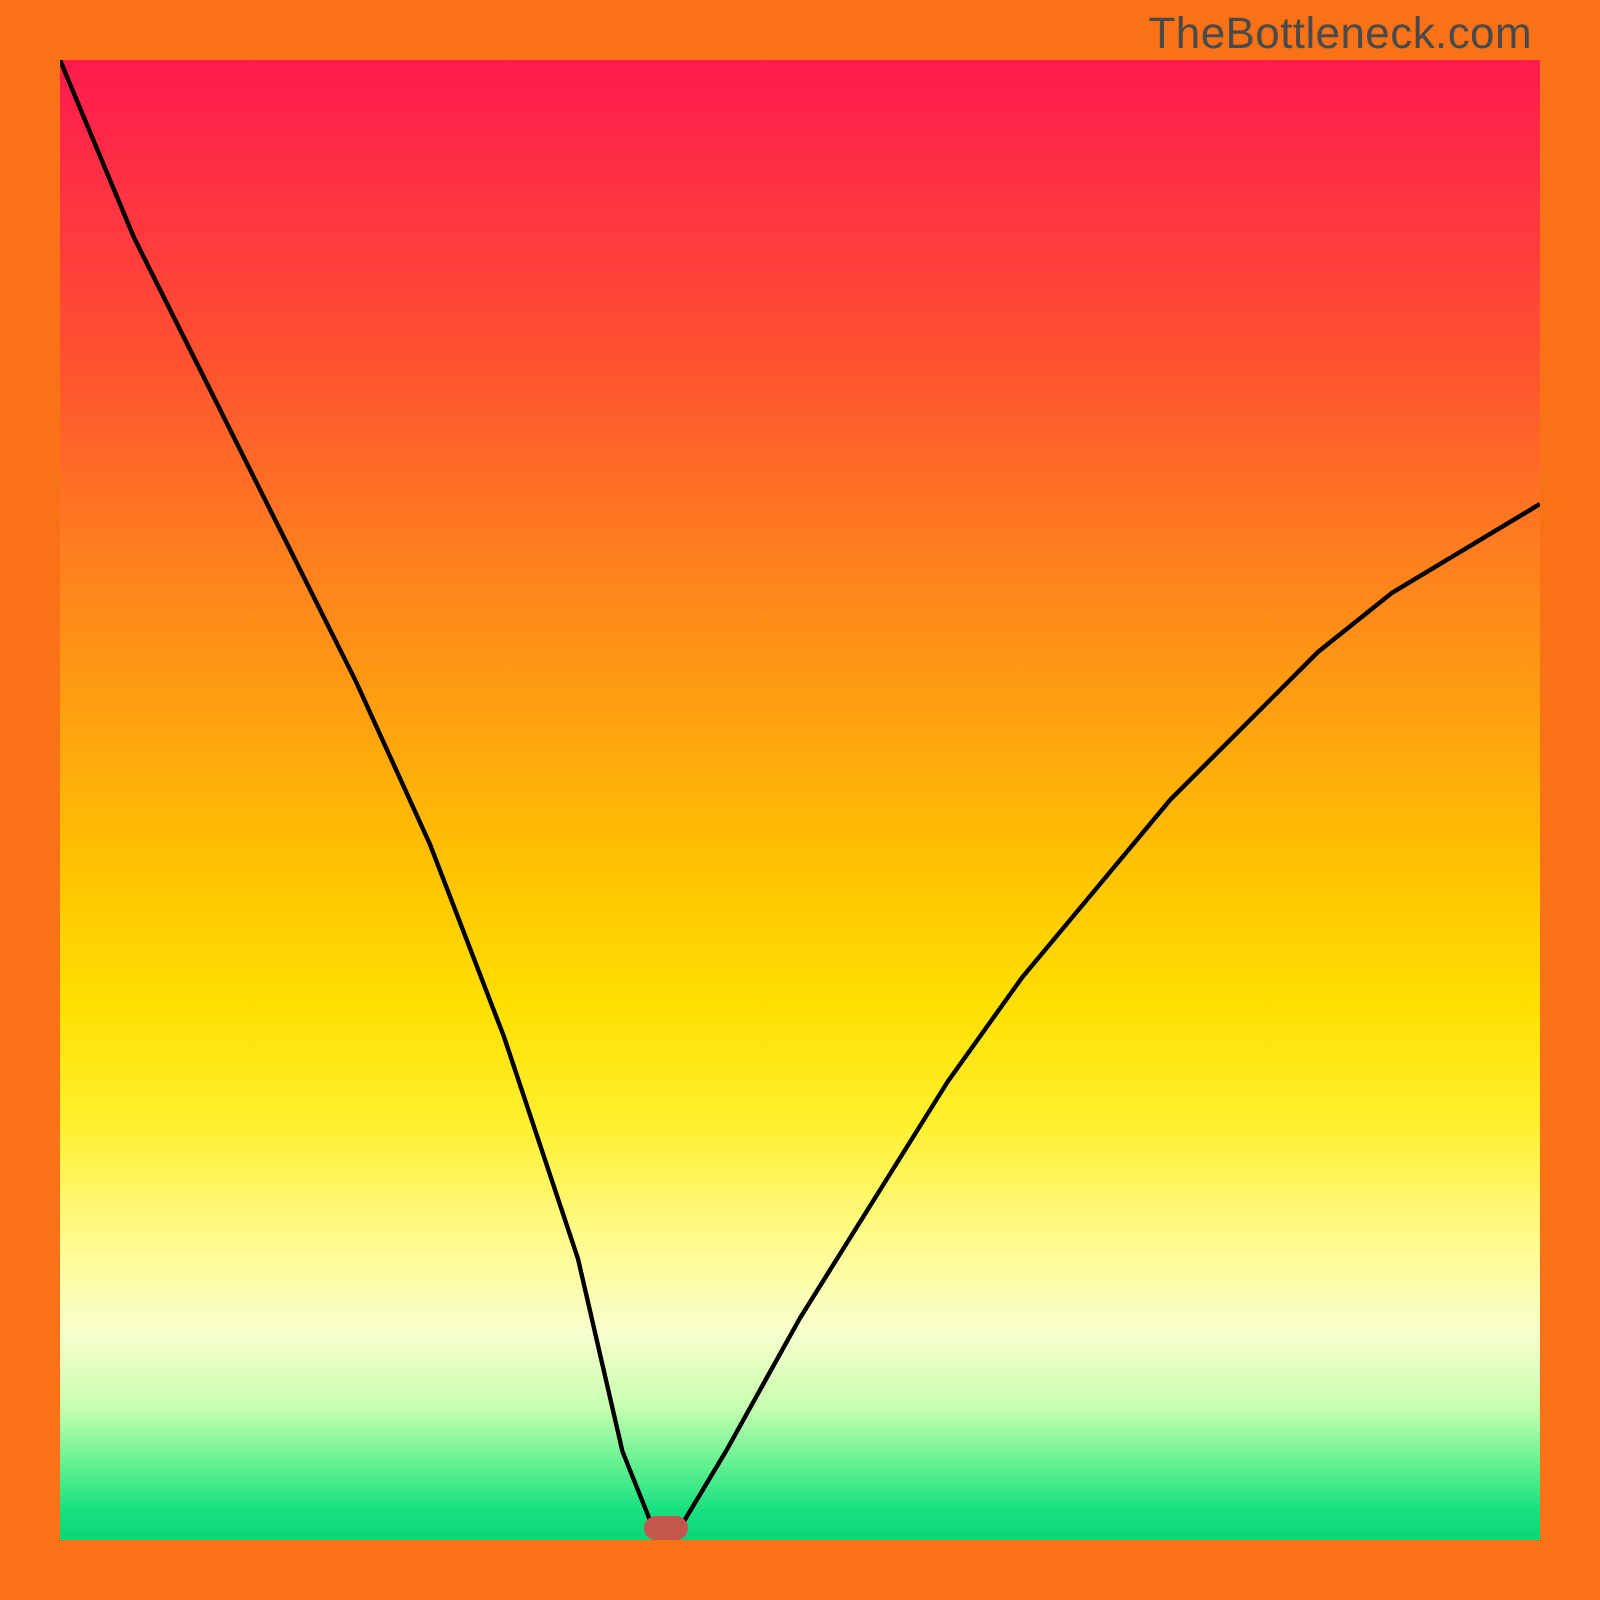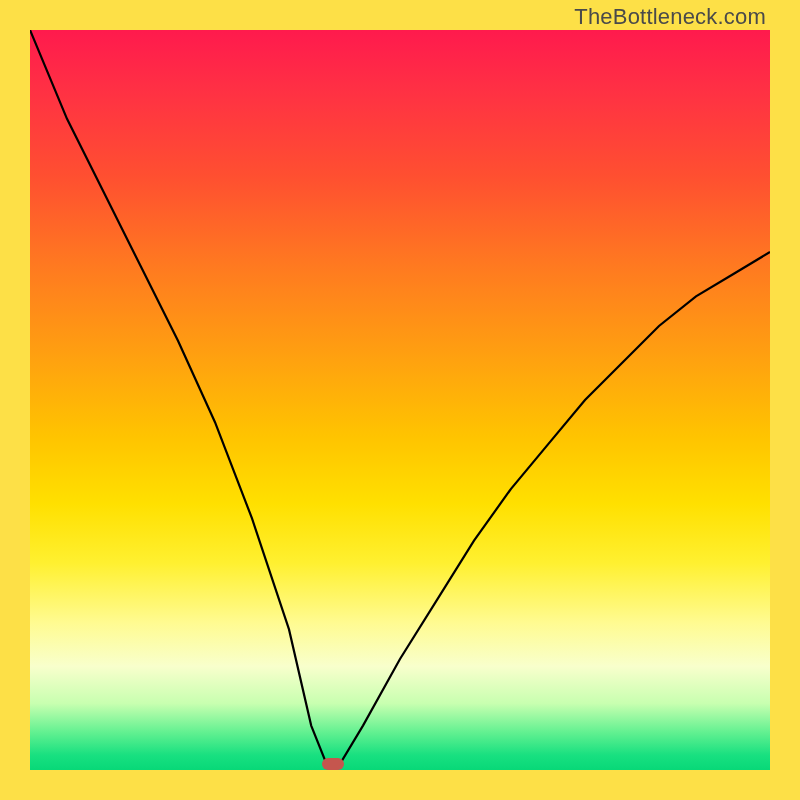--- a/index.html
+++ b/index.html
@@ -10,21 +10,21 @@
   background: #000;
   overflow: hidden;
   font-family: Arial, Helvetica, sans-serif;
 }
 .frame {
   position: absolute;
   left: 0;
   top: 0;
   width: 800px;
   height: 800px;
-  background: #fde047;
+  background: #f97316;
 }
 .plot-area {
   position: absolute;
   left: 30px;
   top: 30px;
   width: 740px;
   height: 740px;
   
   background: linear-gradient(to bottom,
     #ff1a4d 0%,

